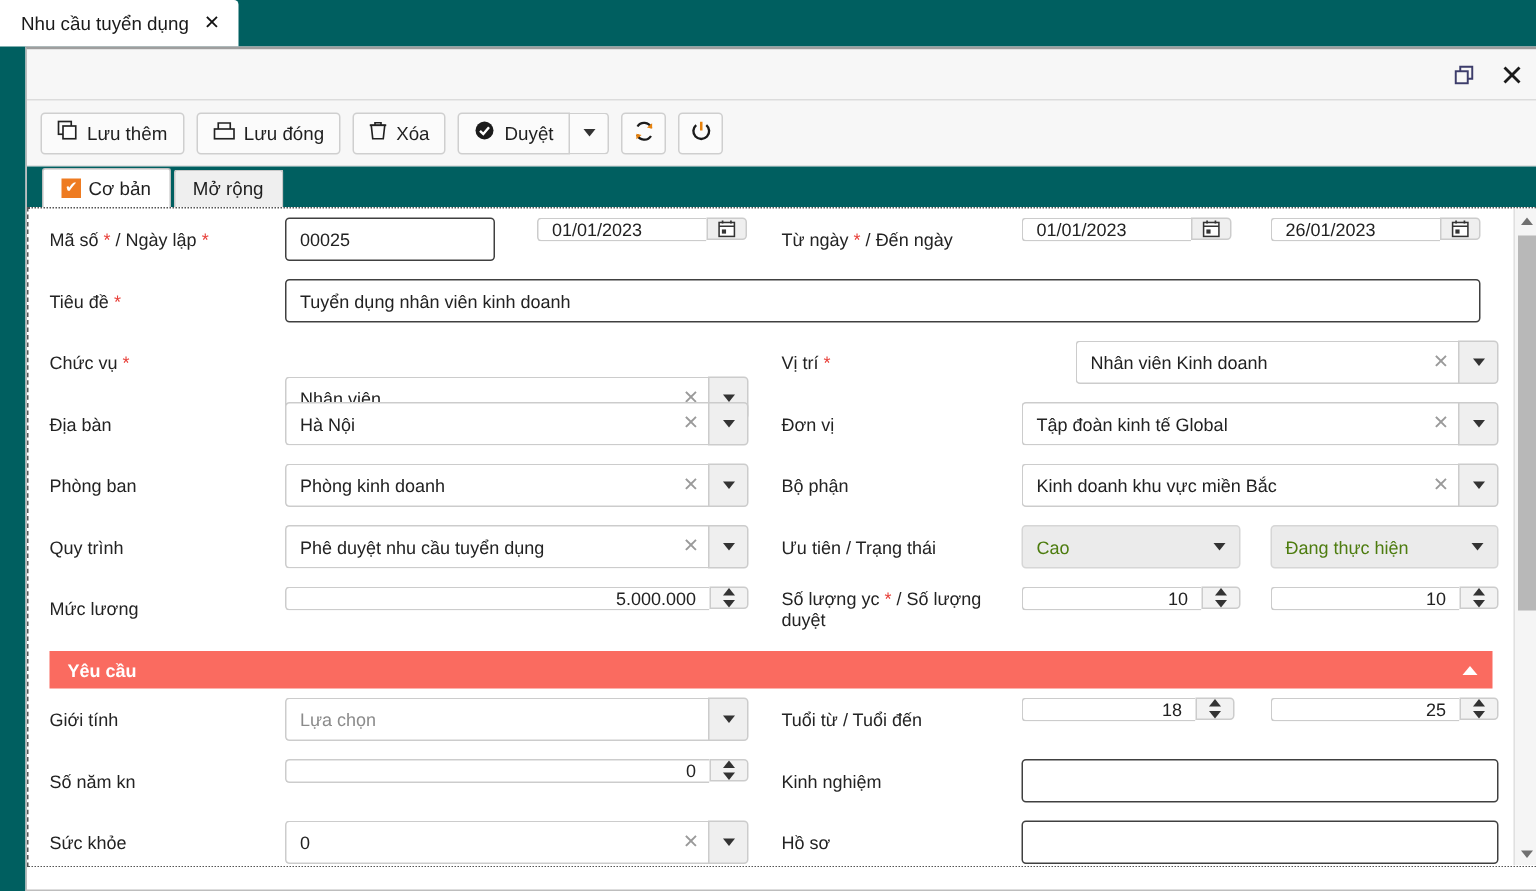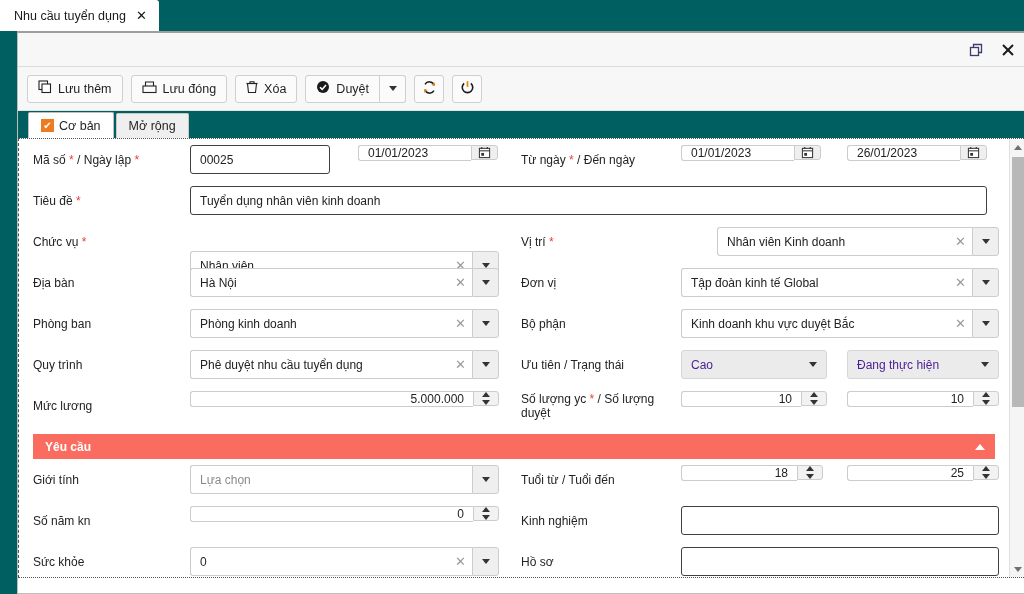--- a/index.html
+++ b/index.html
@@ -206,21 +206,21 @@
     cursor: pointer;
   }
 
   .select {
     height: 29px;
     background: #ebebeb;
     border: 1px solid #d6d6d6;
     border-radius: 3px;
     display: flex; align-items: center; justify-content: space-between;
     padding: 0 9px;
-    font-size: 12px; color: #4c1d95;
+    font-size: 12px; color: #4d7c0f;
     cursor: pointer;
     white-space: nowrap; overflow: hidden;
   }
 
   .spin { display: flex; align-items: flex-start; height: 29px; }
   .spin .field {
     flex: 1 1 auto;
     background: #fff;
     border: 1px solid #cccccc;
     border-right: none;
@@ -545,21 +545,21 @@
             </div>
             <div class="arrowbox">
                 <span class="caret-dn"></span>
               </div>
           </div>
         </div>
         <div class="half">
           <div class="lbl lbl-r">Bộ phận</div>
           <div class="combo" style="flex:1 1 auto; margin-right:10px;">
             <div class="field">
-              <span>Kinh doanh khu vực duyệt Bắc</span>
+              <span>Kinh doanh khu vực miền Bắc</span>
               <span class="clr">✕</span>
             </div>
             <div class="arrowbox">
                 <span class="caret-dn"></span>
               </div>
           </div>
         </div>
       </div>
 
       <div class="row">

